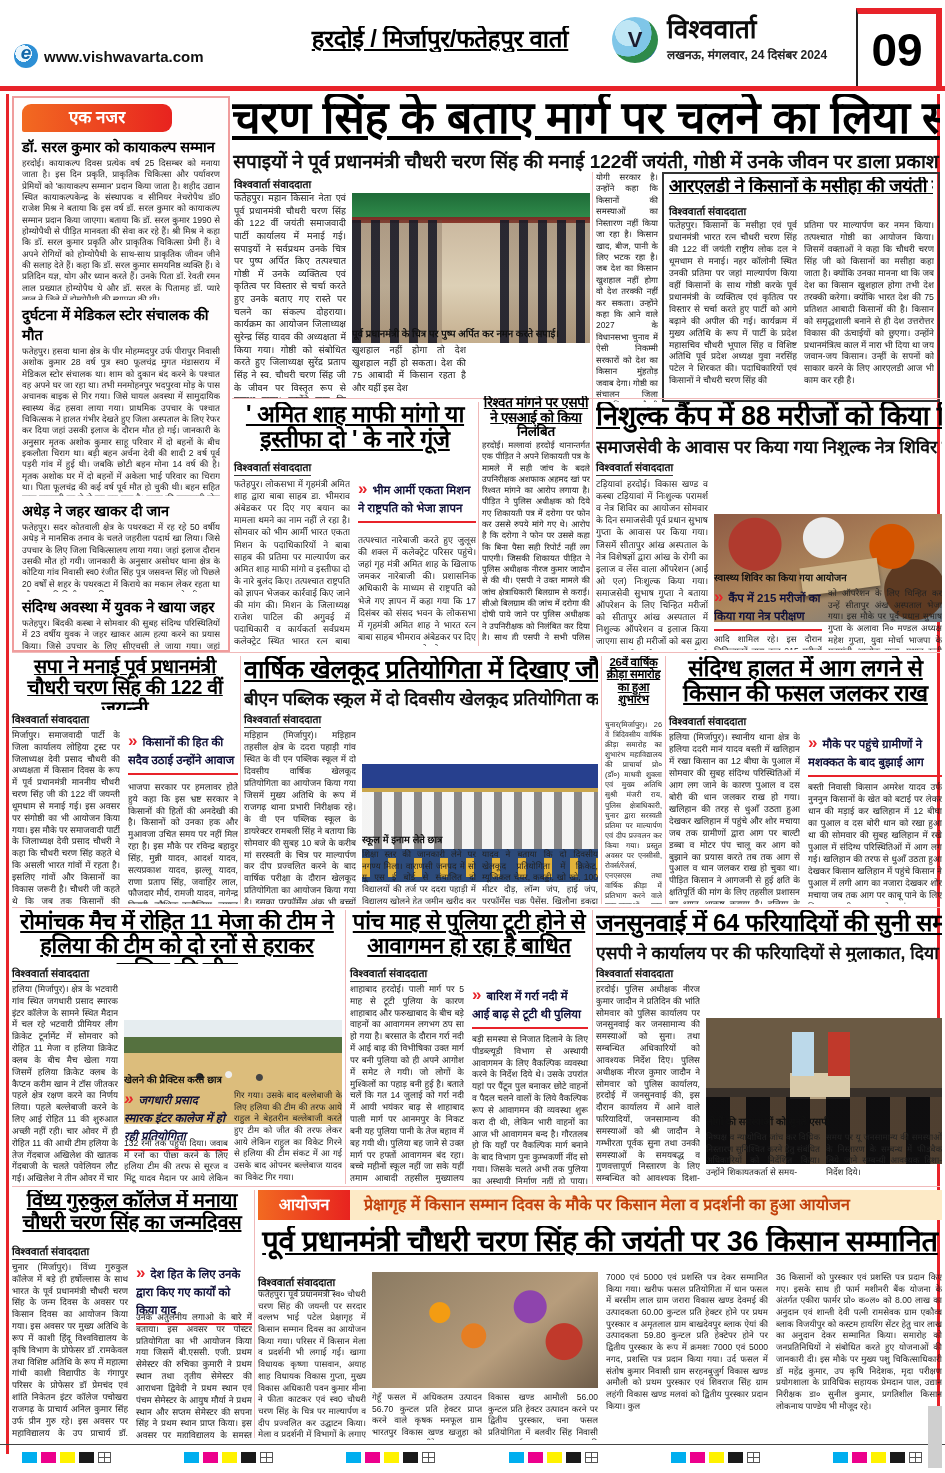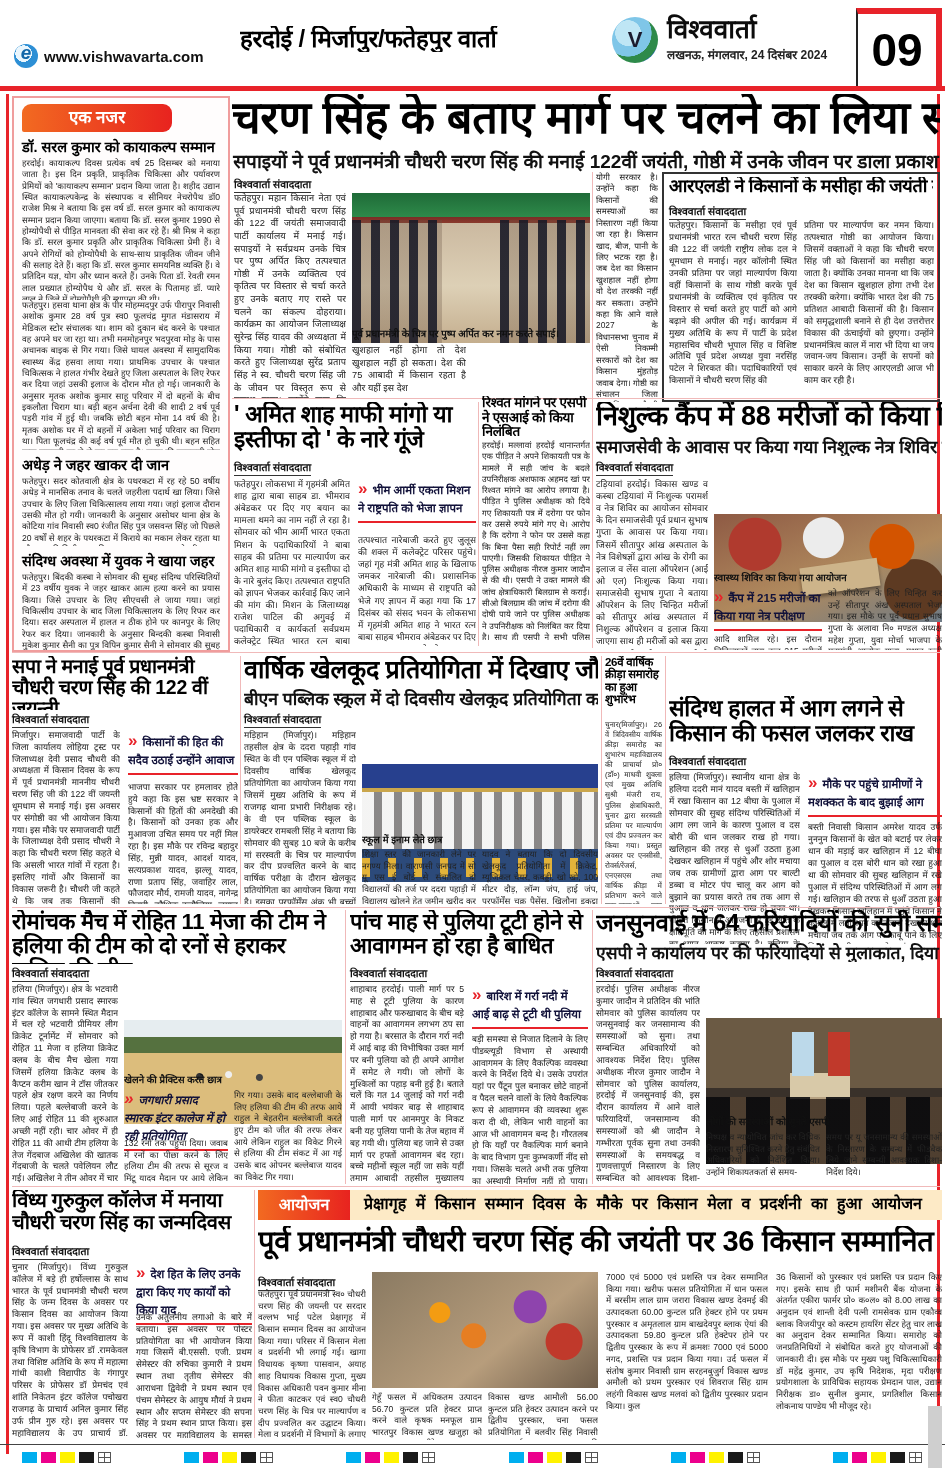--- a/index.html
+++ b/index.html
@@ -3,21 +3,21 @@
 <meta charset="utf-8">
 <style>
   * { margin:0; padding:0; box-sizing:border-box; }
   html,body { background:#e9e9e9; }
   #page {
     position:relative; width:945px; height:1473px; margin:0 auto;
     background:#ffffff; overflow:hidden;
     font-family:"Liberation Sans","DejaVu Sans",sans-serif; color:#1c1c1c;
   }
   .abs { position:absolute; }
-  .hl { font-weight:bold; color:#000; text-align:left; line-height:1.08; letter-spacing:-0.3px; overflow:hidden; }
+  .hl { font-weight:bold; color:#000; text-align:center; line-height:1.08; letter-spacing:-0.3px; overflow:hidden;text-decoration:underline; }
   .hl1 { white-space:nowrap; }
   .subhl { font-weight:bold; color:#111; text-align:center; overflow:hidden; }
   .byline { font-weight:bold; font-size:10.5px; color:#111; border-bottom:1.5px solid #333; display:inline-block; padding-bottom:1px; }
   .bcol { font-size:9.3px; line-height:1.36; text-align:justify; color:#222; overflow:hidden; }
   .caption { font-weight:bold; font-size:9.8px; color:#111; overflow:hidden; white-space:nowrap; }
   .pq { overflow:hidden; border-bottom:2px solid #e8232a; padding-bottom:5px; }
   .pq::before { content:"»"; color:#e8232a; font-weight:bold; font-size:17px; float:left; margin-right:5px; line-height:1; }
   .pq .pqt { font-weight:bold; font-size:11.5px; line-height:1.3; color:#12123a; }
   .vr { width:1px; background:#f0b9b9; }
   .hr { height:1px; background:#f0b9b9; }
@@ -58,21 +58,21 @@
     linear-gradient(140deg,#8a7a62 0%,#b79d7c 60%,#6f5d4a 100%); }
   
   .ek-box { border:2px solid #f09d9d; background:#fffdfd; overflow:hidden; padding:6px 8px; }
   .ek-title { background:linear-gradient(90deg,#f26a21,#e8231f); color:#fff; font-weight:bold; font-size:17px;
     width:150px; height:28px; line-height:28px; text-align:center; border-radius:9px 9px 9px 2px; margin-bottom:4px; }
   .ek-h { font-weight:bold; font-size:14.5px; color:#000; margin:4px 0 2px 0; }
   .ek-b { font-size:8.6px; line-height:1.32; text-align:justify; color:#222; overflow:hidden; }
   
   .mast-red { background:#e8232a; }
   .tagbox { background:linear-gradient(90deg,#f26a21,#e8231f); color:#fff; font-weight:bold; font-size:16px; text-align:center; line-height:30px; }
-  .kicker { background:#fdeac6; font-weight:bold; font-size:16px; color:#000000; line-height:30px; padding-left:14px; overflow:hidden; white-space:nowrap;font-family:Liberation Mono, monospace; }
+  .kicker { background:#fdeac6; font-weight:bold; font-size:16px; color:#c2410c; line-height:30px; padding-left:14px; overflow:hidden; white-space:nowrap; }
   .regrp { display:flex; gap:4px; align-items:center; }
   .sq { width:15px; height:11px; display:inline-block; }
   .reggrid { width:13px; height:11px; border:1px solid #555;
     background:linear-gradient(#555,#555) 50% 0/1px 100% no-repeat,linear-gradient(#555,#555) 0 50%/100% 1px no-repeat; }
   .globe { width:46px; height:46px; border-radius:50%;
     background:radial-gradient(circle at 35% 35%,#bfe6f5 0 30%,#7fc6e8 31% 55%,#2e8a4a 56% 75%,#1f6b9a 76% 100%); position:relative; }
   .globe::after { content:"V"; position:absolute; left:0; top:0; width:100%; height:100%; text-align:center; line-height:46px; font-weight:bold; font-size:22px; color:#1a1a2e; }
   .eicon { width:24px; height:24px; border-radius:50%;
     background:radial-gradient(circle at 40% 40%,#eaf6fd 0 40%,#2d8fd5 41% 100%); position:relative; }
   .eicon::after { content:"e"; position:absolute; left:0; top:-2px; width:100%; text-align:center; font-weight:bold; font-size:19px; color:#1266a8; font-style:italic; }
@@ -96,20 +96,21 @@
   </div>
   <div class="abs" style="left:856px; top:8px; width:86px; height:78px; border-top:6px solid #e8232a; border-right:6px solid #e8232a; border-left:2px solid #222; text-align:center; font-weight:bold; font-size:46px; line-height:72px; color:#000;">09</div>
   <div class="abs mast-red" style="left:0; top:86px; width:945px; height:5px;"></div>
   <div class="abs mast-red" style="left:6px; top:94px; width:3px; height:1360px;"></div>
   <div class="abs mast-red" style="left:937px; top:94px; width:3px; height:1360px;"></div>
 
   <div class="abs ek-box" style="left:12px; top:96px; width:218px; height:556px;">
     <div class="ek-title">एक नजर</div>
     <div class="ek-h">डॉ. सरल कुमार को कायाकल्प सम्मान</div>
     <div class="ek-b" style="max-height:142px;">हरदोई। कायाकल्प दिवस प्रत्येक वर्ष 25 दिसम्बर को मनाया जाता है। इस दिन प्रकृति, प्राकृतिक चिकित्सा और पर्यावरण प्रेमियों को 'कायाकल्प सम्मान' प्रदान किया जाता है। शहीद उद्यान स्थित कायाकल्पकेन्द्र के संस्थापक व सीनियर नेचरोपैथ डॉ0 राजेश मिश्र ने बताया कि इस वर्ष डॉ. सरल कुमार को कायाकल्प सम्मान प्रदान किया जाएगा। बताया कि डॉ. सरल कुमार 1990 से होम्योपैथी से पीड़ित मानवता की सेवा कर रहे हैं। श्री मिश्र ने कहा कि डॉ. सरल कुमार प्रकृति और प्राकृतिक चिकित्सा प्रेमी हैं। वे अपने रोगियों को होम्योपैथी के साथ-साथ प्राकृतिक जीवन जीने की सलाह देते हैं। कहा कि डॉ. सरल कुमार समयनिष्ठ व्यक्ति हैं। वे प्रतिदिन यज्ञ, योग और ध्यान करते हैं। उनके पिता डॉ. रेवती रमन लाल प्रख्यात होम्योपैथ थे और डॉ. सरल के पितामह डॉ. प्यारे लाल ने जिले में होम्योपैथी की स्थापना की थी।</div>
+    <div class="ek-h">दुर्घटना में मेडिकल स्टोर संचालक की मौत</div>
     <div class="ek-b" style="max-height:150px;">फतेहपुर। हसवा थाना क्षेत्र के पीर मोहम्मदपुर उर्फ पीरापुर निवासी अशोक कुमार 28 वर्ष पुत्र स्व0 फूलचंद्र मुगत मंडासराय में मेडिकल स्टोर संचालक था। शाम को दुकान बंद करने के पश्चात वह अपने घर जा रहा था। तभी मनमोहनपुर भदपुरवा मोड़ के पास अचानक बाइक से गिर गया। जिसे घायल अवस्था में सामुदायिक स्वास्थ्य केंद्र हसवा लाया गया। प्राथमिक उपचार के पश्चात चिकित्सक ने हालत गंभीर देखते हुए जिला अस्पताल के लिए रेफर कर दिया जहां उसकी इलाज के दौरान मौत हो गई। जानकारी के अनुसार मृतक अशोक कुमार साहू परिवार में दो बहनों के बीच इकलौता चिराग था। बड़ी बहन अर्चना देवी की शादी 2 वर्ष पूर्व पड़री गांव में हुई थी। जबकि छोटी बहन मोना 14 वर्ष की है। मृतक अशोक घर में दो बहनों में अकेला भाई परिवार का चिराग था। पिता फूलचंद्र की कई वर्ष पूर्व मौत हो चुकी थी। बहन सहित माता ज्ञानमती का रो-रो कर बुरा हाल है। घटना की जानकारी गोलू कुमार पुत्र गंगा प्रसाद निवासी नौबस्ता मंडा सराय थाना बरियांव ने थाना हसवा में फोनी सूचना दी। जिसके आधार पर पुलिस ने कार्यवाही करते हुए शव विच्छेदन गृह भेज दिया।</div>
     <div class="ek-h">अधेड़ ने जहर खाकर दी जान</div>
     <div class="ek-b" style="max-height:70px;">फतेहपुर। सदर कोतवाली क्षेत्र के पथरकटा में रह रहे 50 वर्षीय अधेड़ ने मानसिक तनाव के चलते जहरीला पदार्थ खा लिया। जिसे उपचार के लिए जिला चिकित्सालय लाया गया। जहां इलाज दौरान उसकी मौत हो गयी। जानकारी के अनुसार असोथर थाना क्षेत्र के कोटिया गांव निवासी स्व0 रंजीत सिंह पुत्र जसवन्त सिंह जो पिछले 20 वर्षों से शहर के पथरकटा में किराये का मकान लेकर रहता था और खुद की निजी चार पहिया चलाकर अपना व अपने परिवार का पालन पोषण करता था।</div>
     <div class="ek-h">संदिग्ध अवस्था में युवक ने खाया जहर</div>
     <div class="ek-b" style="max-height:110px;">फतेहपुर। बिंदकी कस्बा ने सोमवार की सुबह संदिग्ध परिस्थितियों में 23 वर्षीय युवक ने जहर खाकर आत्म हत्या करने का प्रयास किया। जिसे उपचार के लिए सीएचसी ले जाया गया। जहां चिकित्सीय उपचार के बाद जिला चिकित्सालय के लिए रिफर कर दिया। सदर अस्पताल में हालत न ठीक होने पर कानपुर के लिए रेफर कर दिया। जानकारी के अनुसार बिन्दकी कस्बा निवासी मुकेश कुमार सैनी का पुत्र विपिन कुमार सैनी ने सोमवार की सुबह संदिग्ध अवस्था में जहर खा लिया। कुछ समय बाद जब उसकी हालत बिगड़ने लगी तो परिजन उसे तत्काल उपचार के लिए सीएचसी ले गये। जहां चिकित्सक ने चिकित्सीय उपचार के बाद हालत ठीक न होने पर जिला चिकित्सालय के लिए रेफर कर दिया।</div>
   </div>
 
   <div class="abs hl hl1" style="left:232px; top:94px; width:708px; height:50px; font-size:45px;">चरण सिंह के बताए मार्ग पर चलने का लिया संकल्प</div>
   <div class="abs subhl hl1" style="left:232px; top:148px; width:708px; height:26px; font-size:19px;">सपाइयों ने पूर्व प्रधानमंत्री चौधरी चरण सिंह की मनाई 122वीं जयंती, गोष्ठी में उनके जीवन पर डाला प्रकाश</div>
 
@@ -185,21 +186,21 @@
     <div class="abs bcol" style="left:238px; top:193px; width:116px; height:55px; font-size:8.6px;">यादव ने बताया कि दो दिवसीय खेलकूद प्रतियोगिता में क्रिकेट, म्यूजिकल चेयर, कबड्डी, खो खो, 100 मीटर दौड़, लॉन्ग जंप, हाई जंप, परफॉर्मेंस चक्र पैसेंस, खिलौना इकट्ठा करना, बैग पैकिंग, रस्सी कूद, गोला शो आदि लगभग 20 प्रकार के खेल प्रतियोगिता होने हैं।</div>
   </div>
   <div class="abs vr" style="left:601px; top:656px; height:248px;"></div>
 
   <div class="abs" style="left:605px; top:656px; width:57px; height:248px;">
     <div class="hl" style="font-size:11.5px; height:62px;">26वें वार्षिक क्रीड़ा समारोह का हुआ शुभारंभ</div>
     <div class="abs bcol" style="left:0; top:64px; width:57px; height:184px; font-size:7.4px;">चुनार(मिर्जापुर)। 26 वें त्रिदिवसीय वार्षिक क्रीड़ा समारोह का शुभारंभ महाविद्यालय की प्राचार्या प्रो० (डॉ०) माधवी शुक्ला एवं मुख्य अतिथि सुश्री मंजरी राय, पुलिस क्षेत्राधिकारी, चुनार द्वारा सरस्वती प्रतिमा पर माल्यार्पण एवं दीप प्रज्वलन कर किया गया। प्रस्तुत अवसर पर एनसीसी, रोवर्स/रेंजर्स, एनएसएस तथा वार्षिक क्रीड़ा में प्रतिभाग करने वाले छात्र-छात्राओं द्वारा मार्च-पास्ट करके महाविद्यालय के प्राचार्य एवं मुख्य अतिथि को सलामी दी गई। जिसका नेतृत्व डॉ शेफालिका राय एन सी सी प्रभारी, डॉ दीपक सिंह एन एस एस प्रभारी, रोवर्संरेंजर प्रभारी डॉ रेखा तिवारी ने किया। तत्पश्चात छात्राओं द्वारा सरस्वती वंदना एवं महाविद्यालय का कुलगीत एवं स्वागत गीत प्रस्तुत किया गया। स्वागत महाविद्यालय की प्राचार्या प्रो० (डॉ०) माधवी शुक्ला द्वारा किया गया।</div>
   </div>
   <div class="abs vr" style="left:665px; top:656px; height:248px;"></div>
 
-  <div class="abs" style="left:669px; top:656px; width:273px; height:248px;margin-top:40px;">
+  <div class="abs" style="left:669px; top:656px; width:273px; height:248px;">
     <div class="hl" style="font-size:23px; height:56px;">संदिग्ध हालत में आग लगने से किसान की फसल जलकर राख</div>
     <span class="abs byline" style="left:0; top:58px;">विश्ववार्ता संवाददाता</span>
     <div class="abs bcol" style="left:0; top:76px; width:131px; height:172px; font-size:8.8px;">हलिया (मिर्जापुर)। स्थानीय थाना क्षेत्र के हलिया ददरी मानं यादव बस्ती में खलिहान में रखा किसान का 12 बीघा के पुआल में सोमवार की सुबह संदिग्ध परिस्थितिओं में आग लग जाने के कारण पुआल व दस बोरी की धान जलकर राख हो गया। खलिहान की तरह से धुआँ उठता हुआ देखकर खलिहान में पहुंचे और शोर मचाया जब तक ग्रामीणों द्वारा आग पर बाल्टी डब्बा व मोटर पंप चालू कर आग को बुझाने का प्रयास करते तब तक आग से पुआल व धान जलकर राख हो चुका था। पीड़ित किसान ने आगजनी से हुई क्षति के क्षतिपूर्ति की मांग के लिए तहसील प्रशासन का ध्यान आकृष्ट कराया है। हलिया के यादव</div>
     <div class="abs pq" style="left:139px; top:78px; width:134px;">
       <span class="pqt">मौके पर पहुंचे ग्रामीणों ने मशक्कत के बाद बुझाई आग</span>
     </div>
     <div class="abs bcol" style="left:139px; top:126px; width:134px; height:122px; font-size:8.8px;">बस्ती निवासी किसान अमरेश यादव उर्फ नुननुन किसानों के खेत को बटाई पर लेकर धान की मड़ाई कर खलिहान में 12 बीघा का पुआल व दस बोरी धान को रखा हुआ था की सोमवार की सुबह खलिहान में रखे पुआल में संदिग्ध परिस्थितिओं में आग लग गई। खलिहान की तरफ से धुआँ उठता हुआ देखकर किसान खलिहान में पहुंचे किसान ने पुआल में लगी आग का नजारा देखकर शोर मचाया जब तक आग पर काबू पाने के लिए किसान बाल्टी डब्बा व मोटर पंप चालू कर धान जलकर राख हो चुका था।</div>
   </div>
 
   <div class="abs hr" style="left:12px; top:907px; width:928px;"></div>

